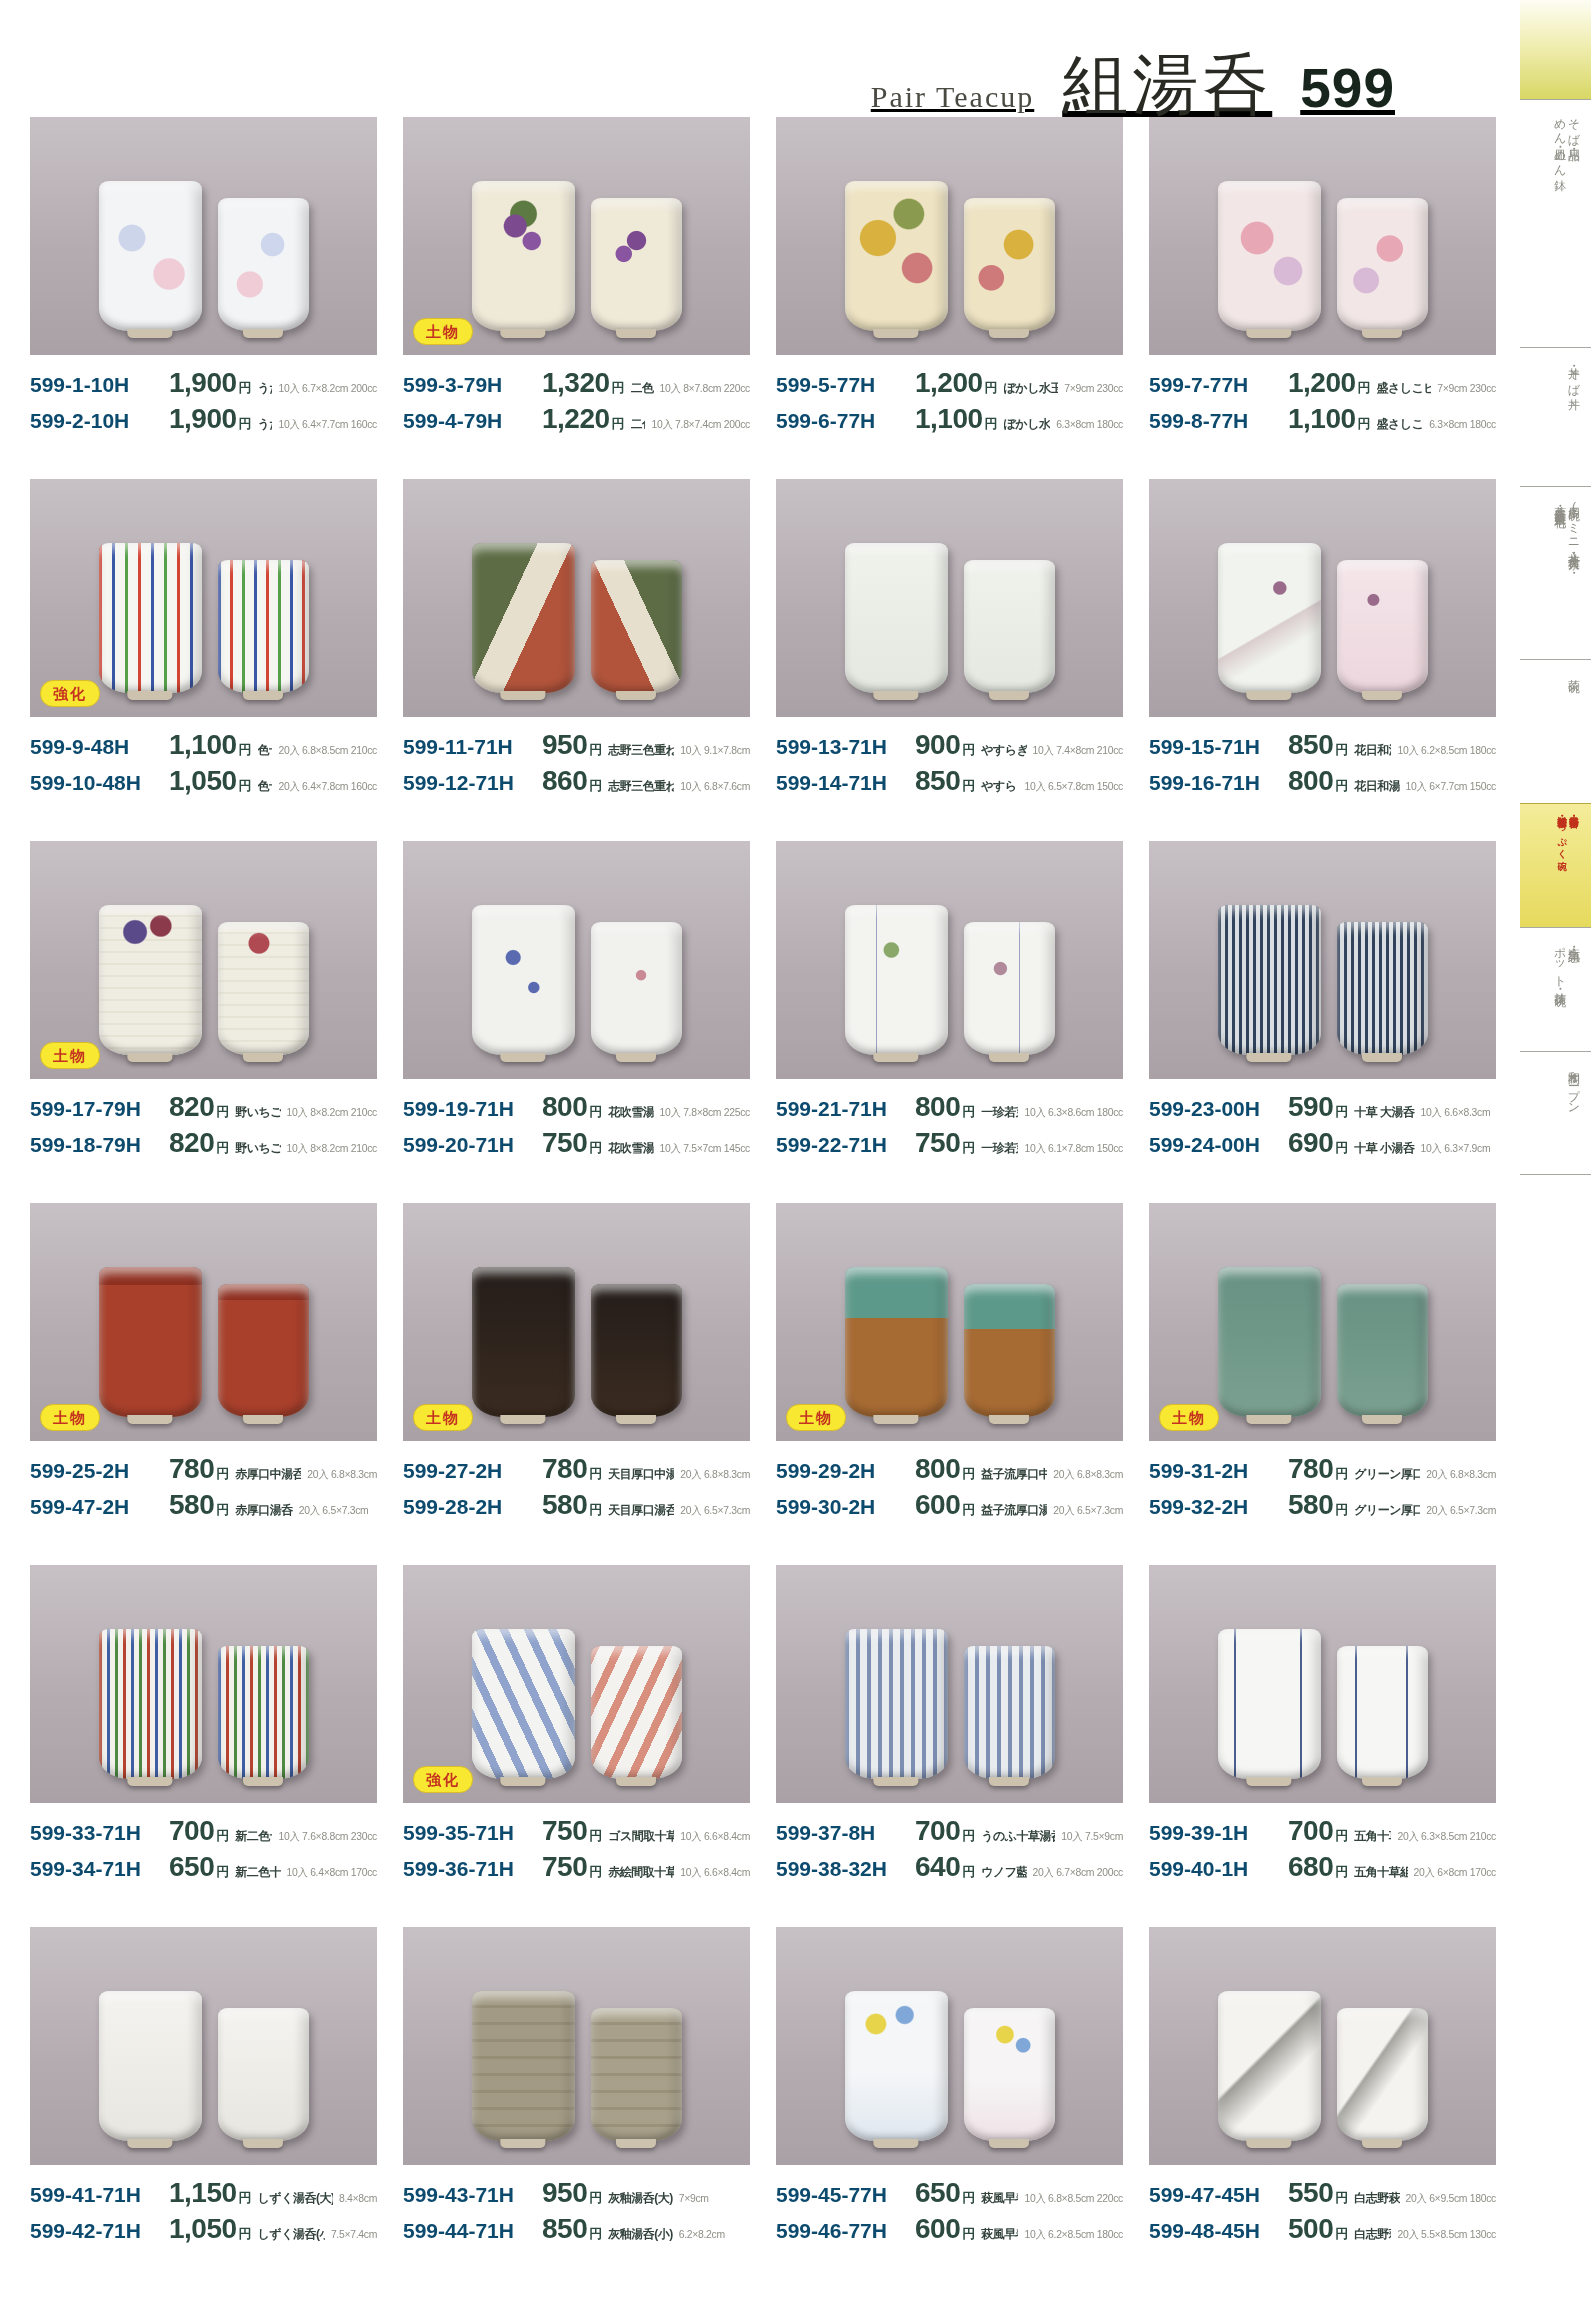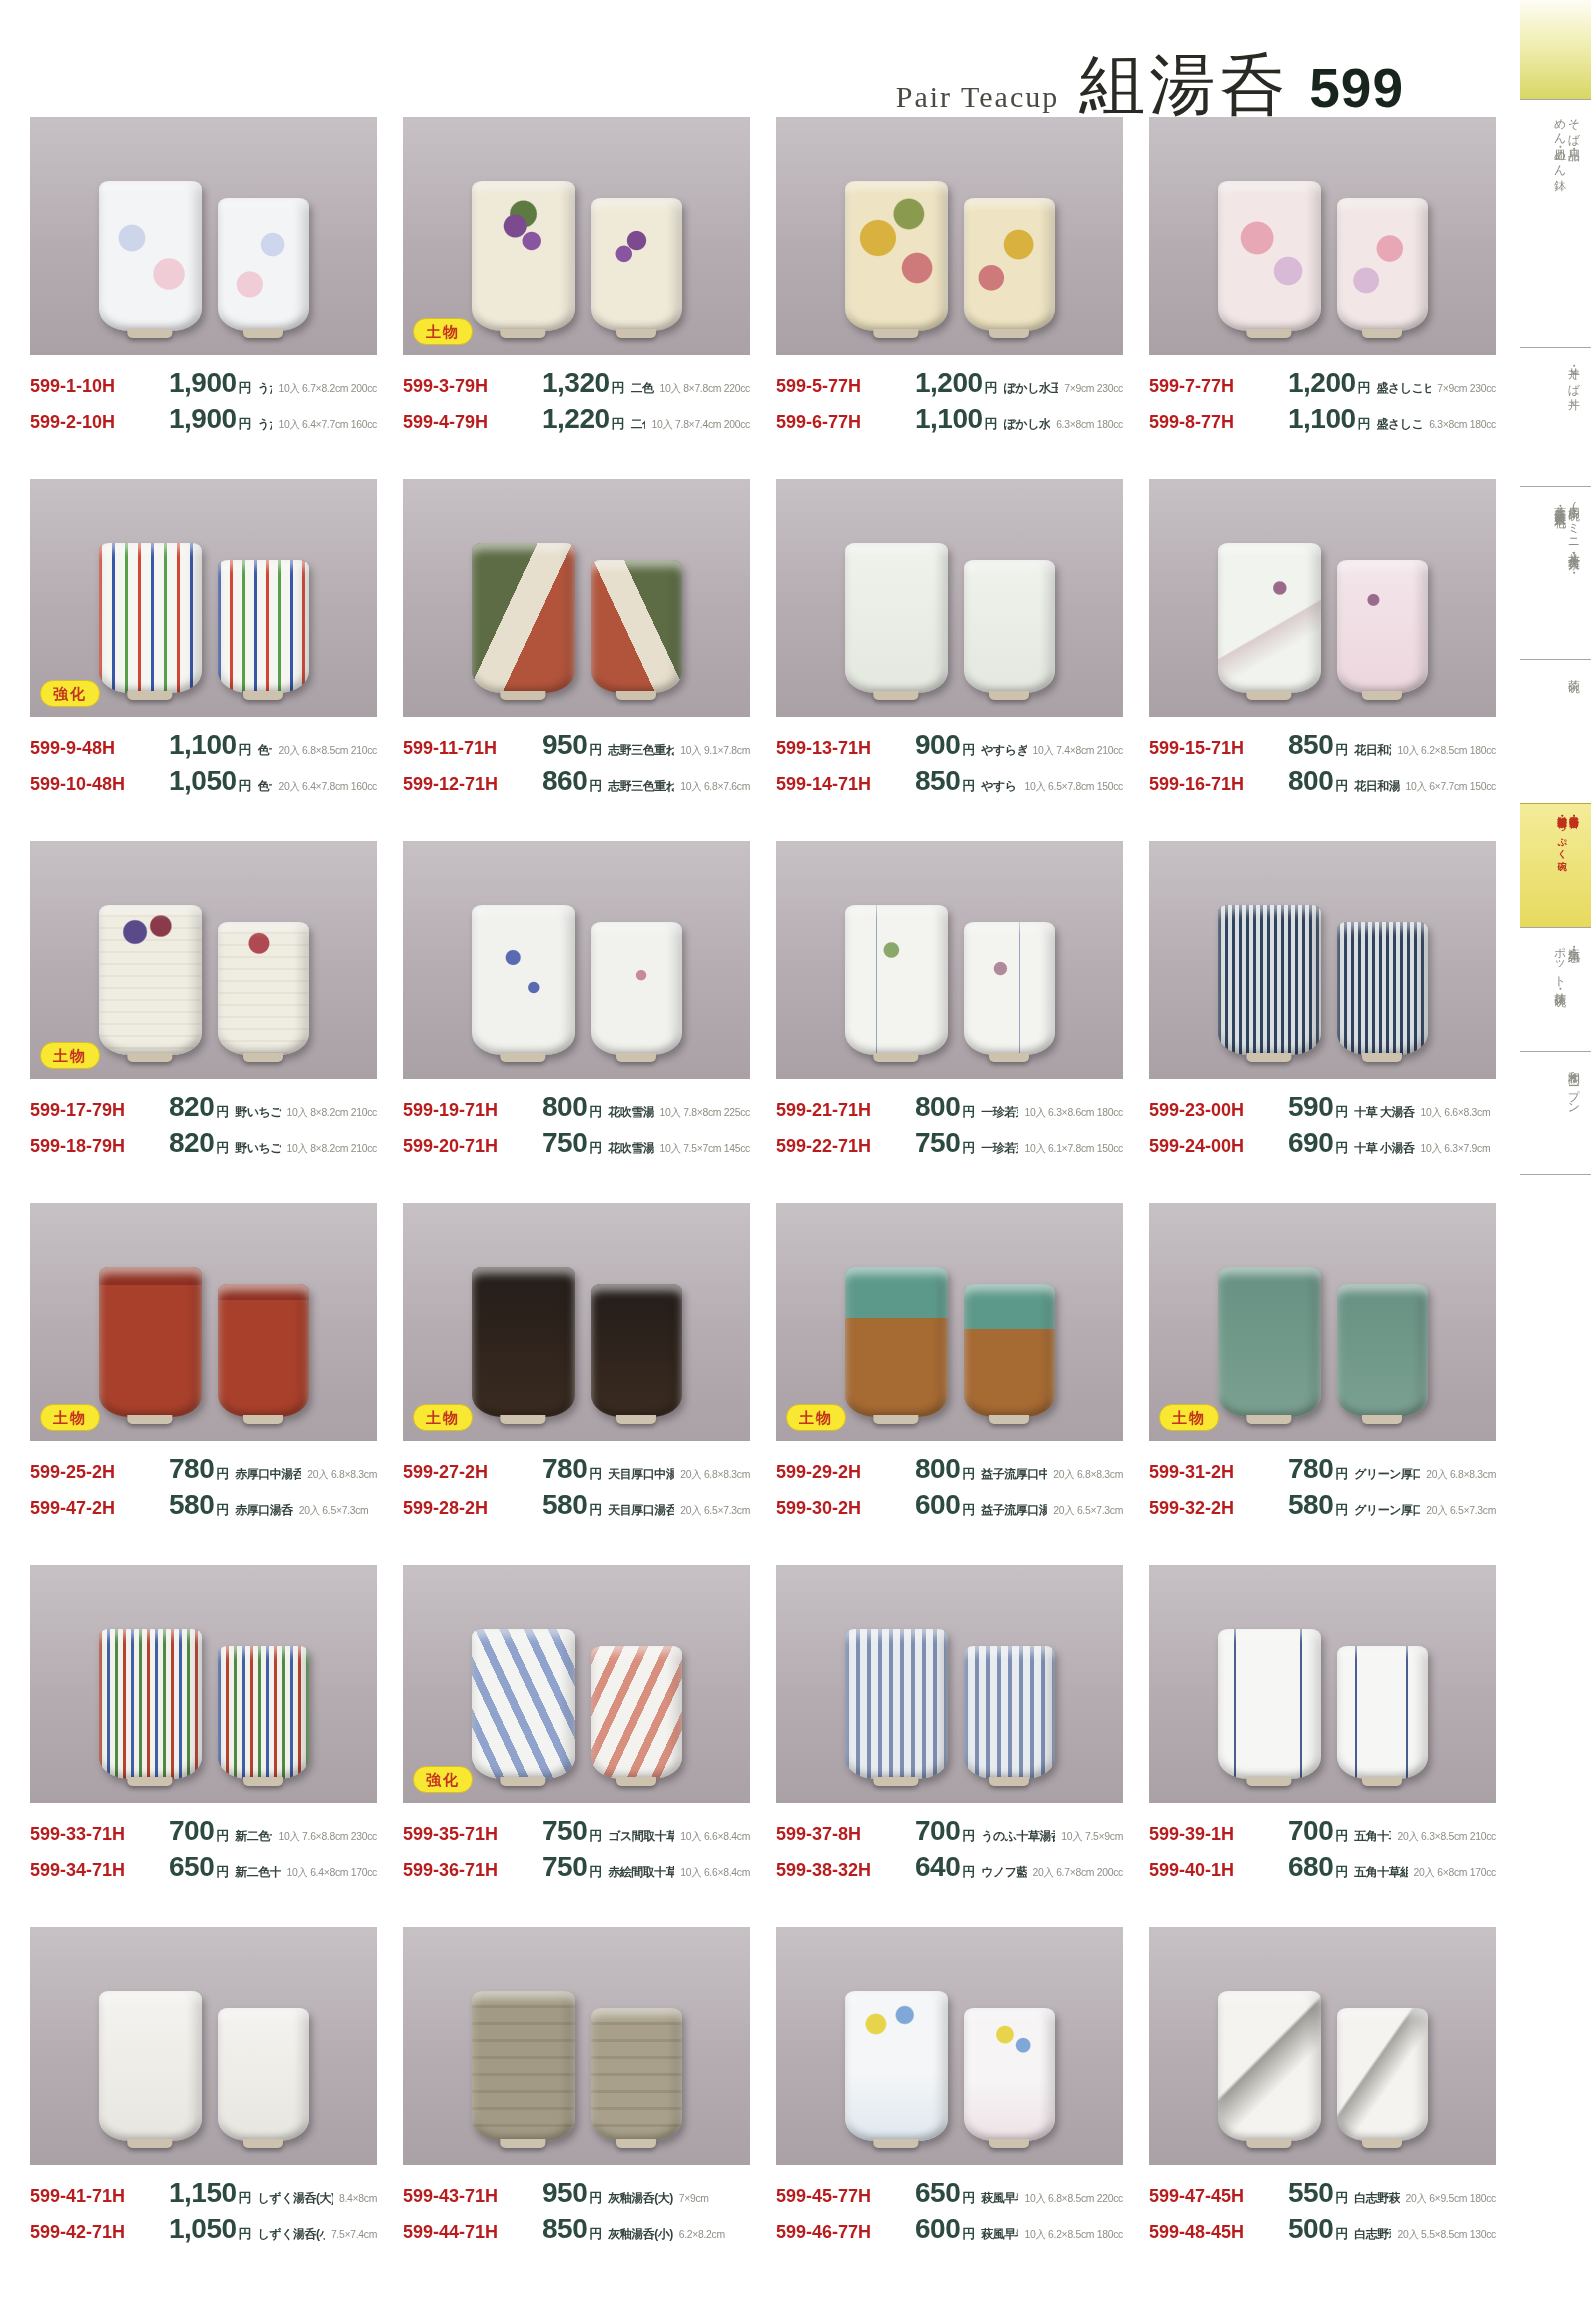--- a/index.html
+++ b/index.html
@@ -2,21 +2,21 @@
 <html><head>
 <meta charset="utf-8">
 <style>
   html,body{margin:0;padding:0;}
   body{
     width:1592px;height:2301px;position:relative;background:#ffffff;
     font-family:"Liberation Sans",sans-serif;overflow:hidden;
     -webkit-font-smoothing:antialiased;
   }
   
-  .header{position:absolute;top:40px;right:188px;display:flex;align-items:baseline;gap:20px;white-space:nowrap;}
+  .header{position:absolute;top:40px;right:197px;display:flex;align-items:baseline;gap:28px;white-space:nowrap;text-decoration:underline;}
   .title-en{font-family:"Liberation Serif",serif;font-size:30px;color:#4a4a42;letter-spacing:2px;}
   .title-jp{font-family:"Liberation Serif",serif;font-size:66px;color:#2a2a24;letter-spacing:4px;}
   .page-num{font-size:55px;font-weight:bold;color:#17251d;letter-spacing:1px;}
   .accent-block{position:absolute;top:0;right:0;width:72px;height:99px;
     background:linear-gradient(180deg,#fdfdf4 0%,#f0eeb2 45%,#d8d765 100%);}
   
   .sidebar{position:absolute;top:99px;right:0;width:72px;}
   .tab{
     box-sizing:border-box;width:72px;border-top:1px solid #a8a8a2;
     padding:10px 12px 0 2px;
@@ -59,21 +59,21 @@
     width:44%;height:9px;background:#cdc2ae;border-radius:0 0 5px 5px;
     box-shadow:0 3px 4px rgba(30,26,30,.35);
   }
   .badge{
     position:absolute;left:10px;bottom:10px;background:#f8e832;color:#c43220;
     font-weight:bold;font-size:15px;line-height:1;padding:5px 12px;border-radius:13px;
     border:1px solid #d8bc2a;letter-spacing:2px;
   }
   .line{display:flex;align-items:baseline;margin-top:12px;white-space:nowrap;}
   .line+.line{margin-top:4px;}
-  .code{flex:0 0 auto;min-width:131px;font-size:18px;font-weight:bold;color:#b91c1c;margin-right:8px;}
+  .code{flex:0 0 auto;min-width:131px;font-size:21px;font-weight:bold;color:#0c4a6e;margin-right:8px;}
   .price{flex:0 0 auto;font-size:28px;font-weight:bold;color:#2c4a40;letter-spacing:-0.5px;}
   .yen{flex:0 0 auto;font-size:13px;font-weight:bold;color:#2c4a40;margin:0 6px 0 2px;}
   .name{flex:0 1 auto;min-width:0;overflow:hidden;font-size:12px;font-weight:bold;color:#33433c;letter-spacing:-0.5px;margin-right:6px;}
   .spec{flex:0 0 auto;font-size:10.4px;color:#8e8e86;letter-spacing:-0.3px;}
 </style>
 </head>
 <body>
 
 <div class="accent-block"></div>
 <div class="header">

